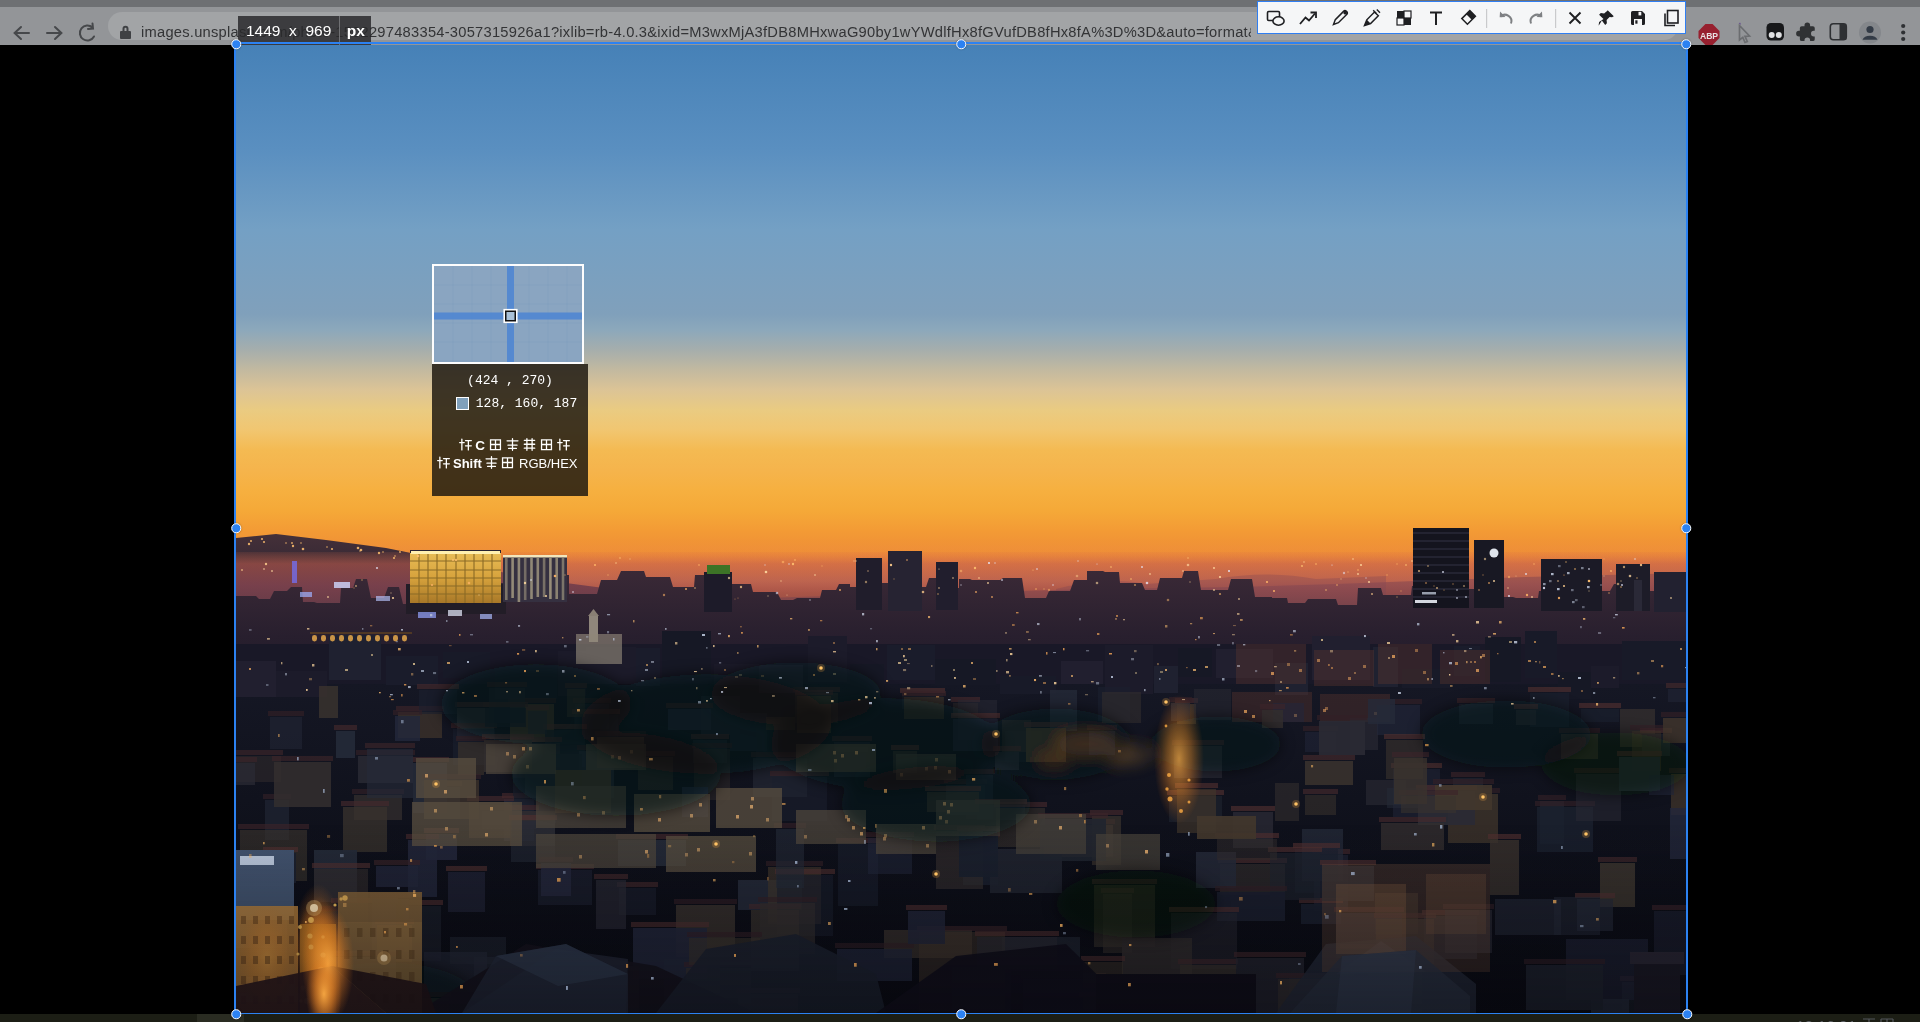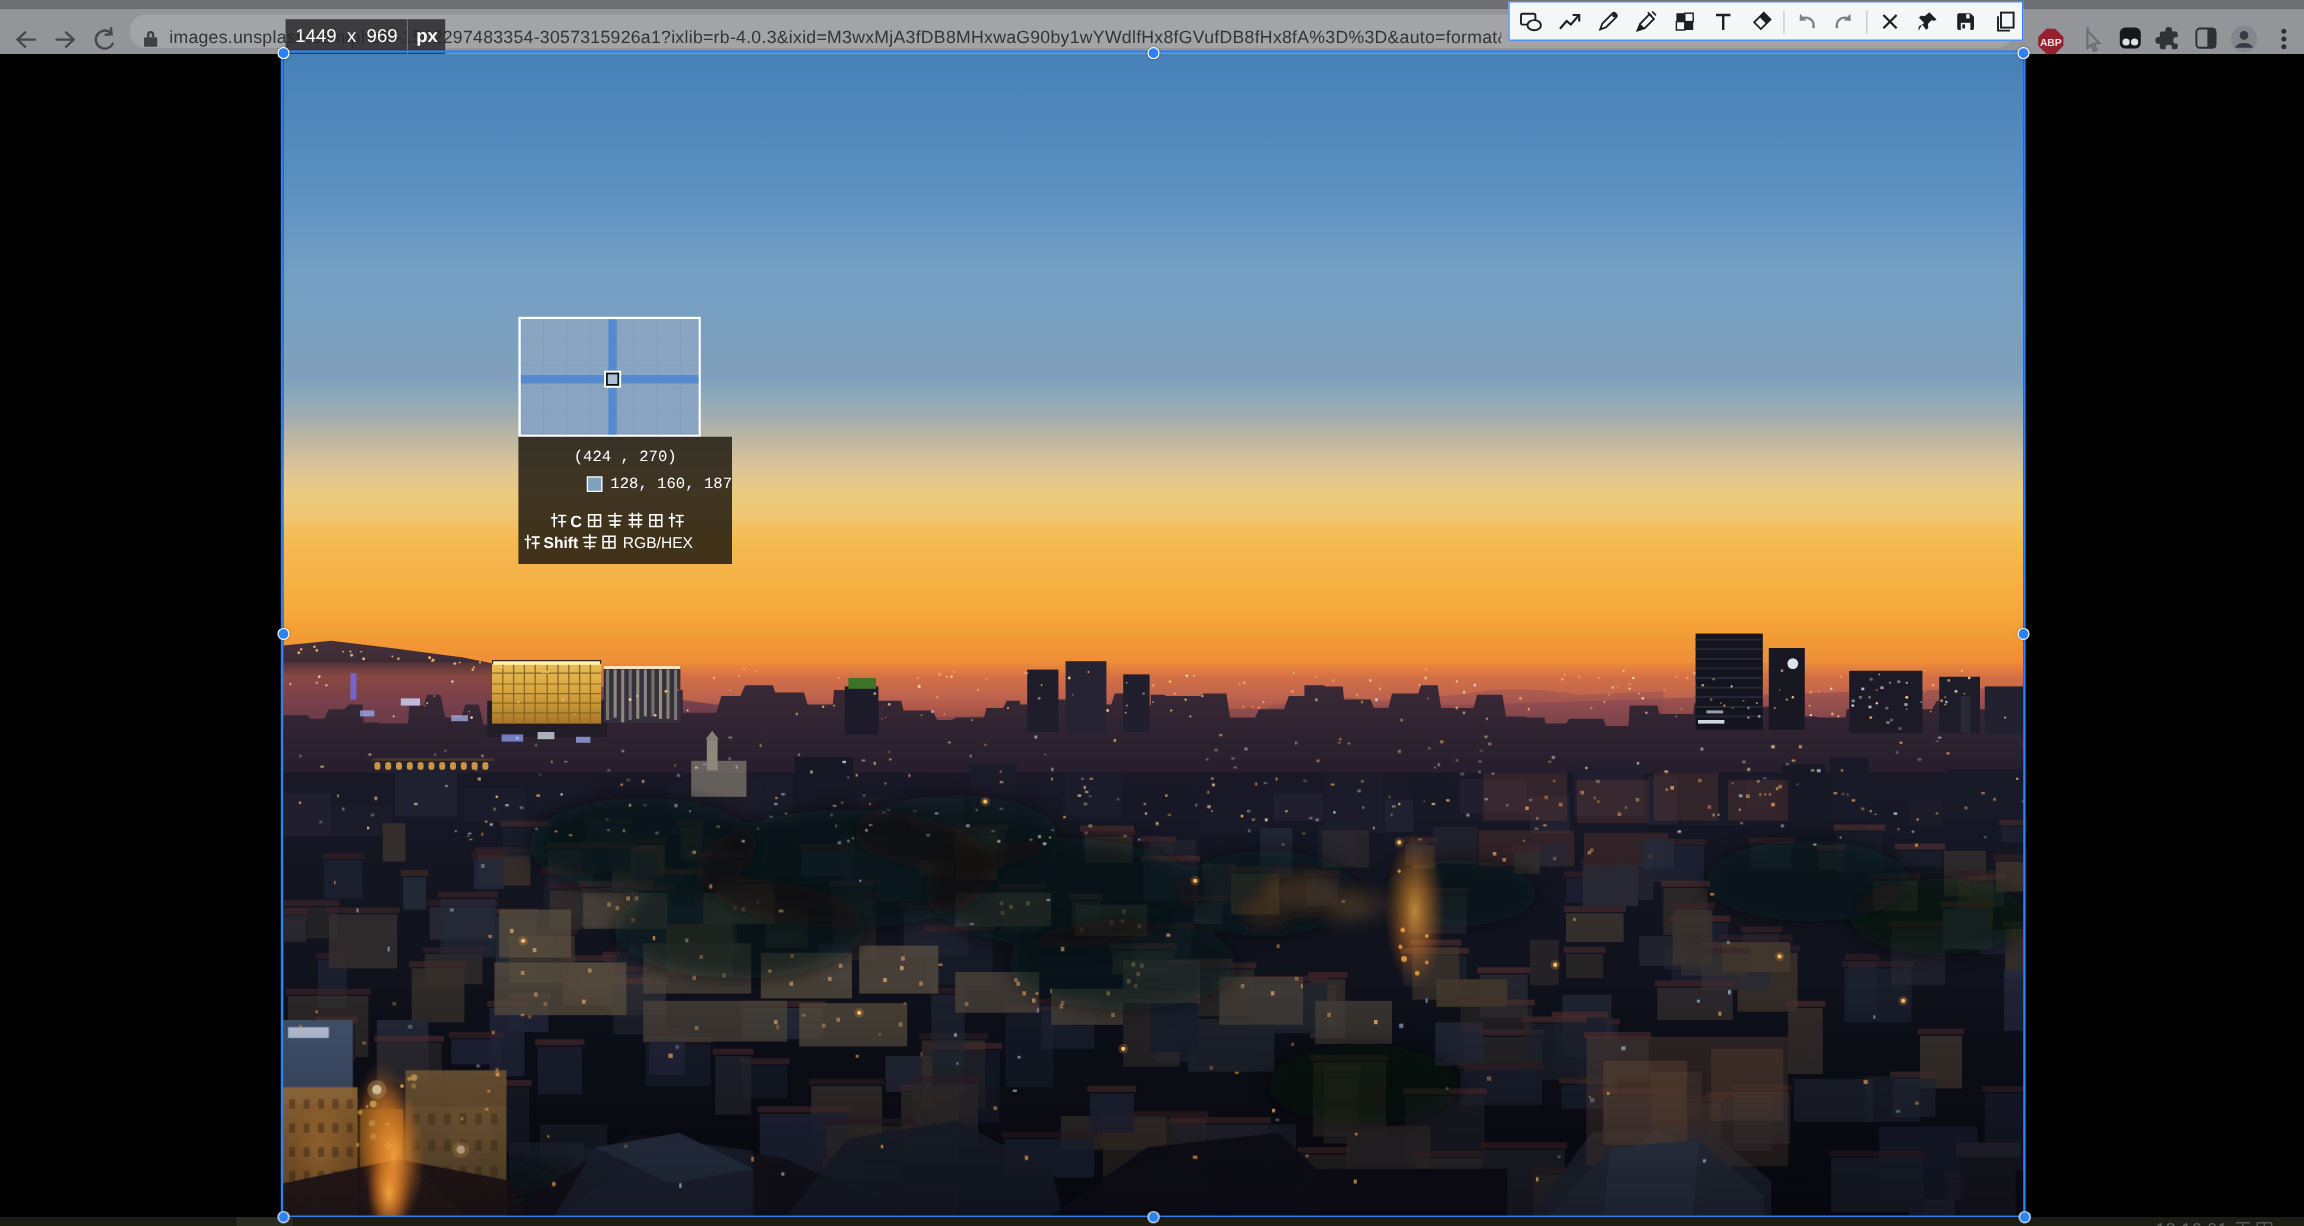--- a/index.html
+++ b/index.html
@@ -11,23 +11,23 @@
 .sizetip { position:absolute; left:238px; top:9px; height:29px; background:rgba(40,41,43,0.84); color:#fff; display:flex; align-items:center; font-size:15.5px; }
 .sizetip .num { padding:0 8px; }
 .sizetip .sep { width:1px; height:29px; background:#707174; }
 .sizetip .pxl { padding:0 6.5px;font-weight:bold; }
 .shot { position:absolute; left:236px; top:44px; width:1450px; height:969px; }
 .selborder { position:absolute; left:234px; top:42px; width:1454px; height:973px; border:2.6px solid #2c82f2; }
 .hdl { position:absolute; z-index:60; width:9.5px; height:9.5px; border-radius:50%; background:#2c82f2; border:1.6px solid #fff; transform:translate(-50%,-50%); box-shadow:0 0 2px rgba(0,0,0,0.35); }
 .ssbar { position:absolute; left:1257px; top:1px; width:429px; height:33px; background:#f5f6f7; border:1.4px solid #2f7ef2; }
 .mag { position:absolute; left:432px; top:264px; width:156px; }
 .magbox { display:block; border:2px solid #fdfdfd; }
-.maginfo { width:178px; background:rgba(30,24,15,0.84); color:#fff; padding:6px 0 10px 0; }
+.maginfo { width:156px; background:rgba(30,24,15,0.84); color:#fff; padding:6px 0 25px 0; }
 .coord { font-family:"Liberation Mono",monospace; font-size:13px; text-align:center; letter-spacing:0px; margin:3px 0 8px 0; }
-.rgbline { display:flex; align-items:center; justify-content:flex-end; padding-left:13px; margin-bottom:14px; }
+.rgbline { display:flex; align-items:center; justify-content:center; padding-left:13px; margin-bottom:25px; }
 .sw { width:13px; height:13px; background:#80a0bb; border:1.8px solid #fff; margin-right:7px; }
 .rgbtxt { font-family:"Liberation Mono",monospace; font-size:13px; letter-spacing:0px; }
 .bstrip { position:absolute; z-index:10; left:0; top:1014px; width:1920px; height:8px; background:#1c1e15; }
 .bthumb { position:absolute; left:197px; top:0; width:47px; height:8px; background:#2a2c22; }
 .tstamp { position:absolute; z-index:20; left:1796px; top:1017.5px; color:#5e6166; font-size:15.5px; line-height:15px; white-space:nowrap; }
 </style></head><body>
 <div class="shot"><svg width="1450" height="969" viewBox="0 0 1450 969">
 <defs>
 <linearGradient id="sky" x1="0.5" y1="0" x2="0.5" y2="1">
 <stop offset="0" stop-color="#4681b7"></stop>

